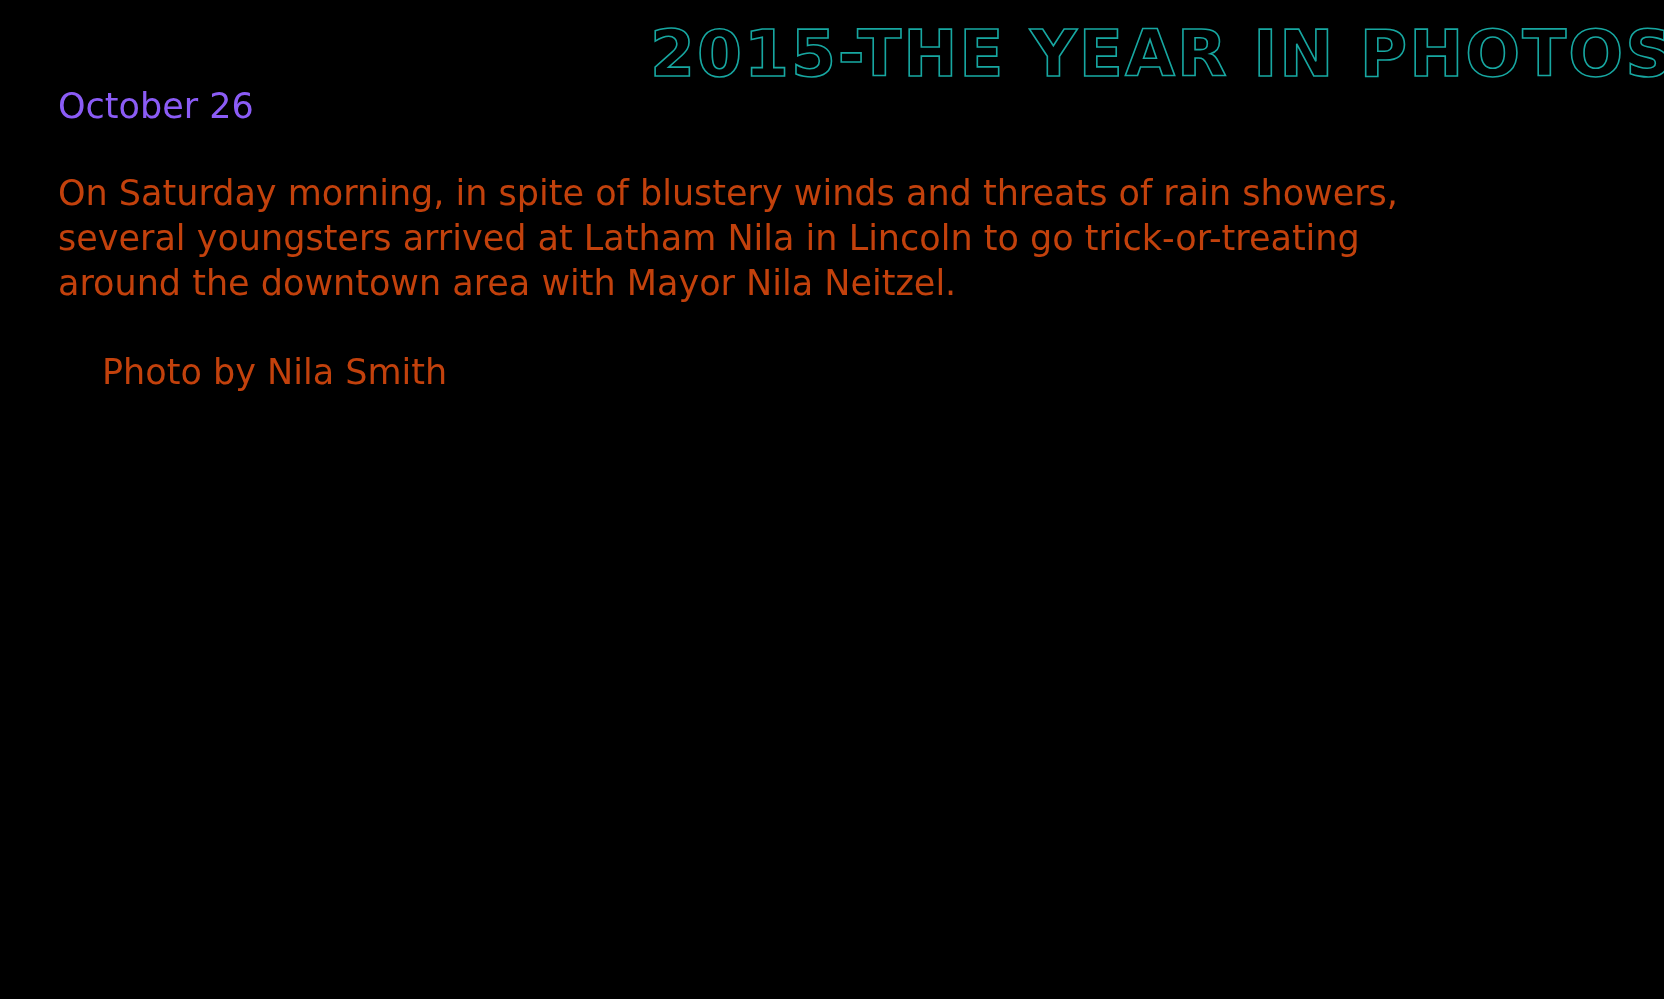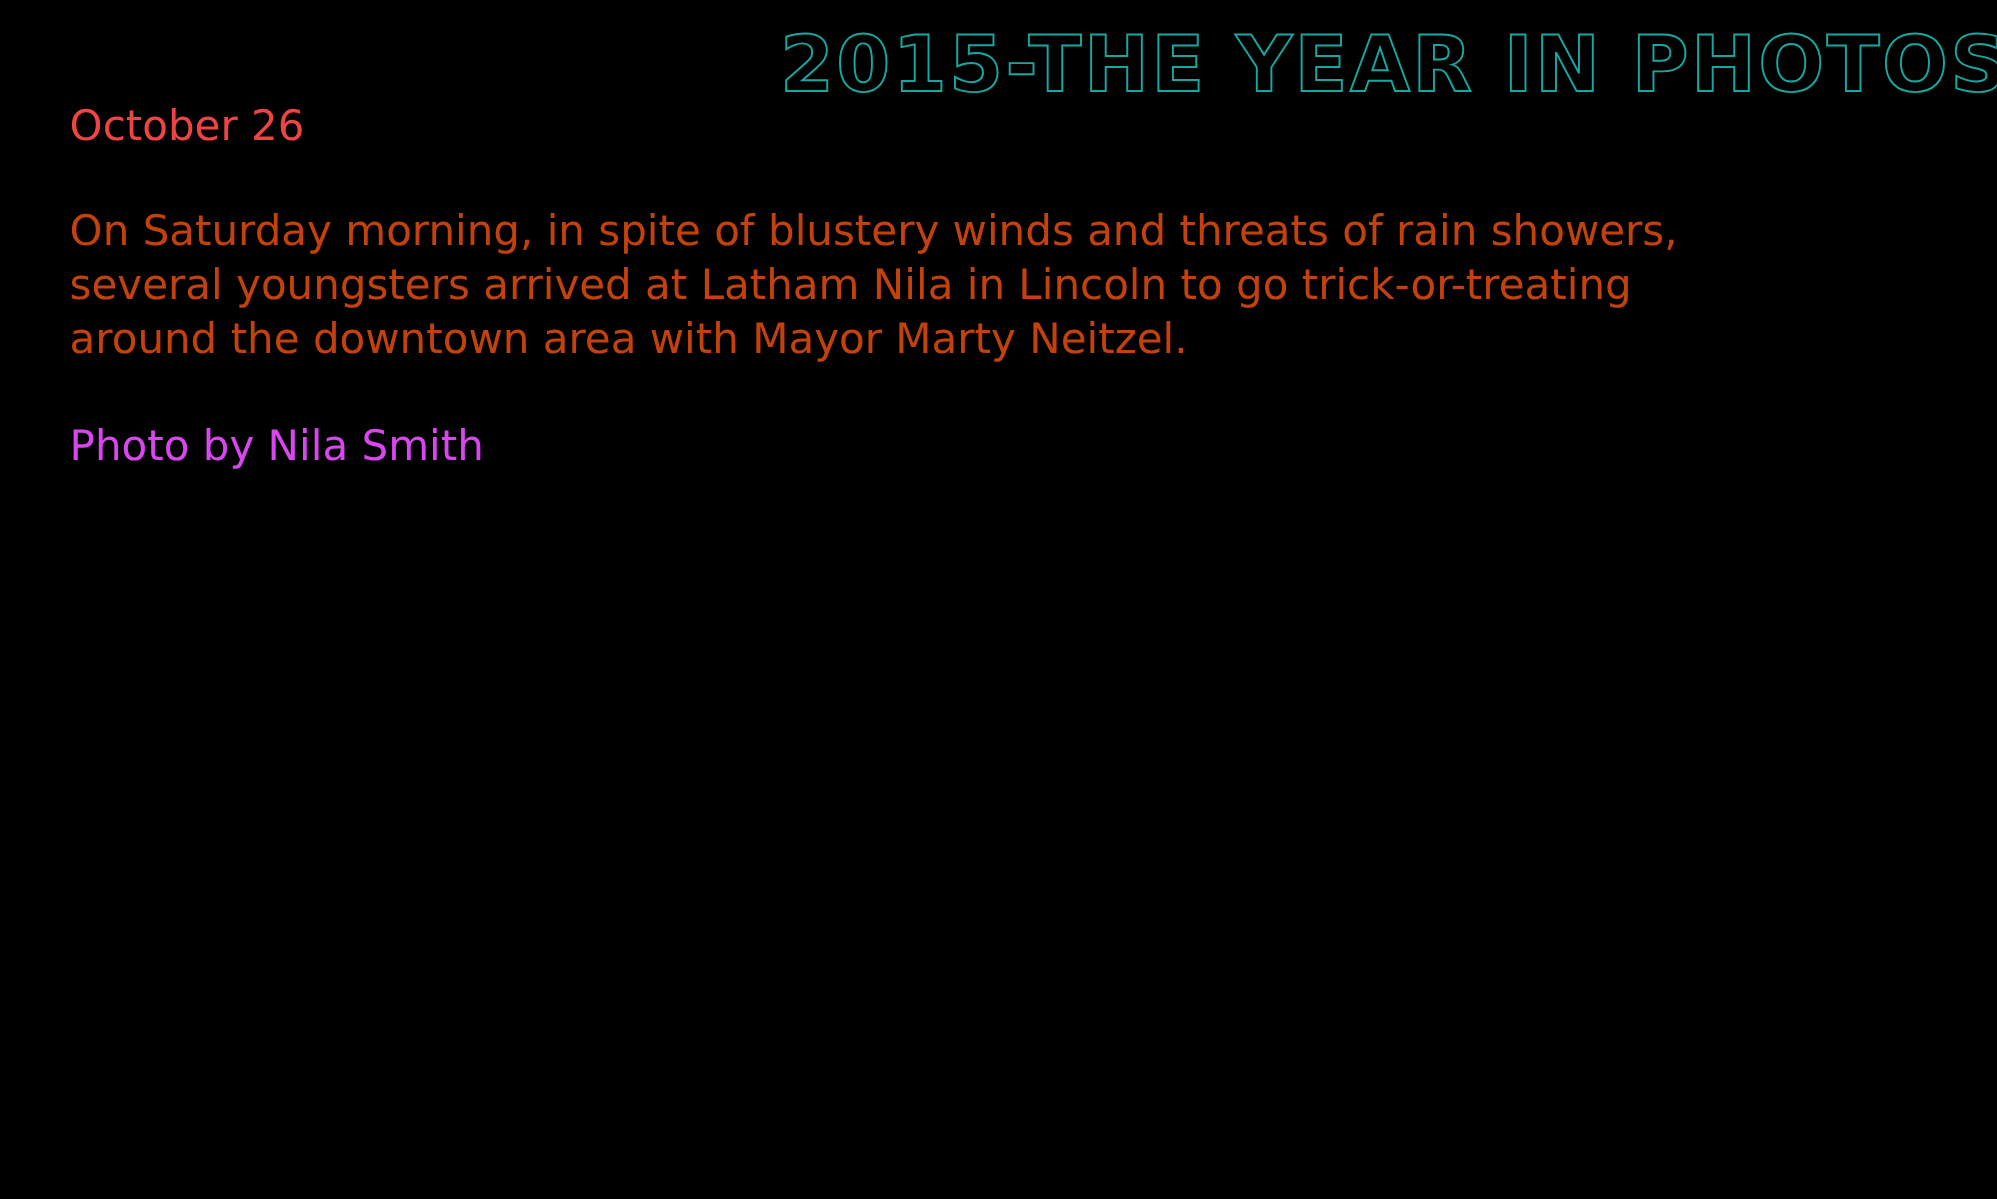--- a/index.html
+++ b/index.html
@@ -45,43 +45,44 @@
   #copy-block {
     position: absolute;
     left: 58px;
     top: 84px;
     width: 1400px;
     color: #1a9590;
   }
   .date-line {
     font-size: 35px;
     line-height: 44px;
-    color: #ef4444;
+    color: #8b5cf6;
     white-space: pre;
   }
   .spacer-sm {
     height: 43px;
   }
   .spacer-md {
     height: 44px;
   }
   .body-paragraph {
     font-size: 35px;
     line-height: 45px;
     color: #c2410c;
   }
   .body-line {
     white-space: pre;
     display: block;
   }
   .credit-line {
     font-size: 35px;
     line-height: 44px;
-    color: #d946ef;
+    color: #c2410c;
     white-space: pre;
+    margin-left: 44px;
   }
 </style>
 </head>
 <body style="background: rgb(0, 0, 0);">
 
 <div id="slide" style="background: rgb(0, 0, 0);">
 
   <div id="banner-title">
     <svg width="1030" height="78" viewBox="0 0 1030 78" xmlns="http://www.w3.org/2000/svg">
       <defs>
@@ -105,21 +106,21 @@
 
   <div id="copy-block" style="color: rgb(26, 149, 144);">
 
     <div class="date-line">October 26</div>
 
     <div class="spacer-sm"></div>
 
     <div class="body-paragraph">
       <span class="body-line">On Saturday morning, in spite of blustery winds and threats of rain showers,</span>
       <span class="body-line">several youngsters arrived at Latham Nila in Lincoln to go trick-or-treating</span>
-      <span class="body-line">around the downtown area with Mayor Marty Neitzel.</span>
+      <span class="body-line">around the downtown area with Mayor Nila Neitzel.</span>
     </div>
 
     <div class="spacer-md"></div>
 
     <div class="credit-line">Photo by Nila Smith</div>
   </div>
 
 </div>
 
 </body></html>

